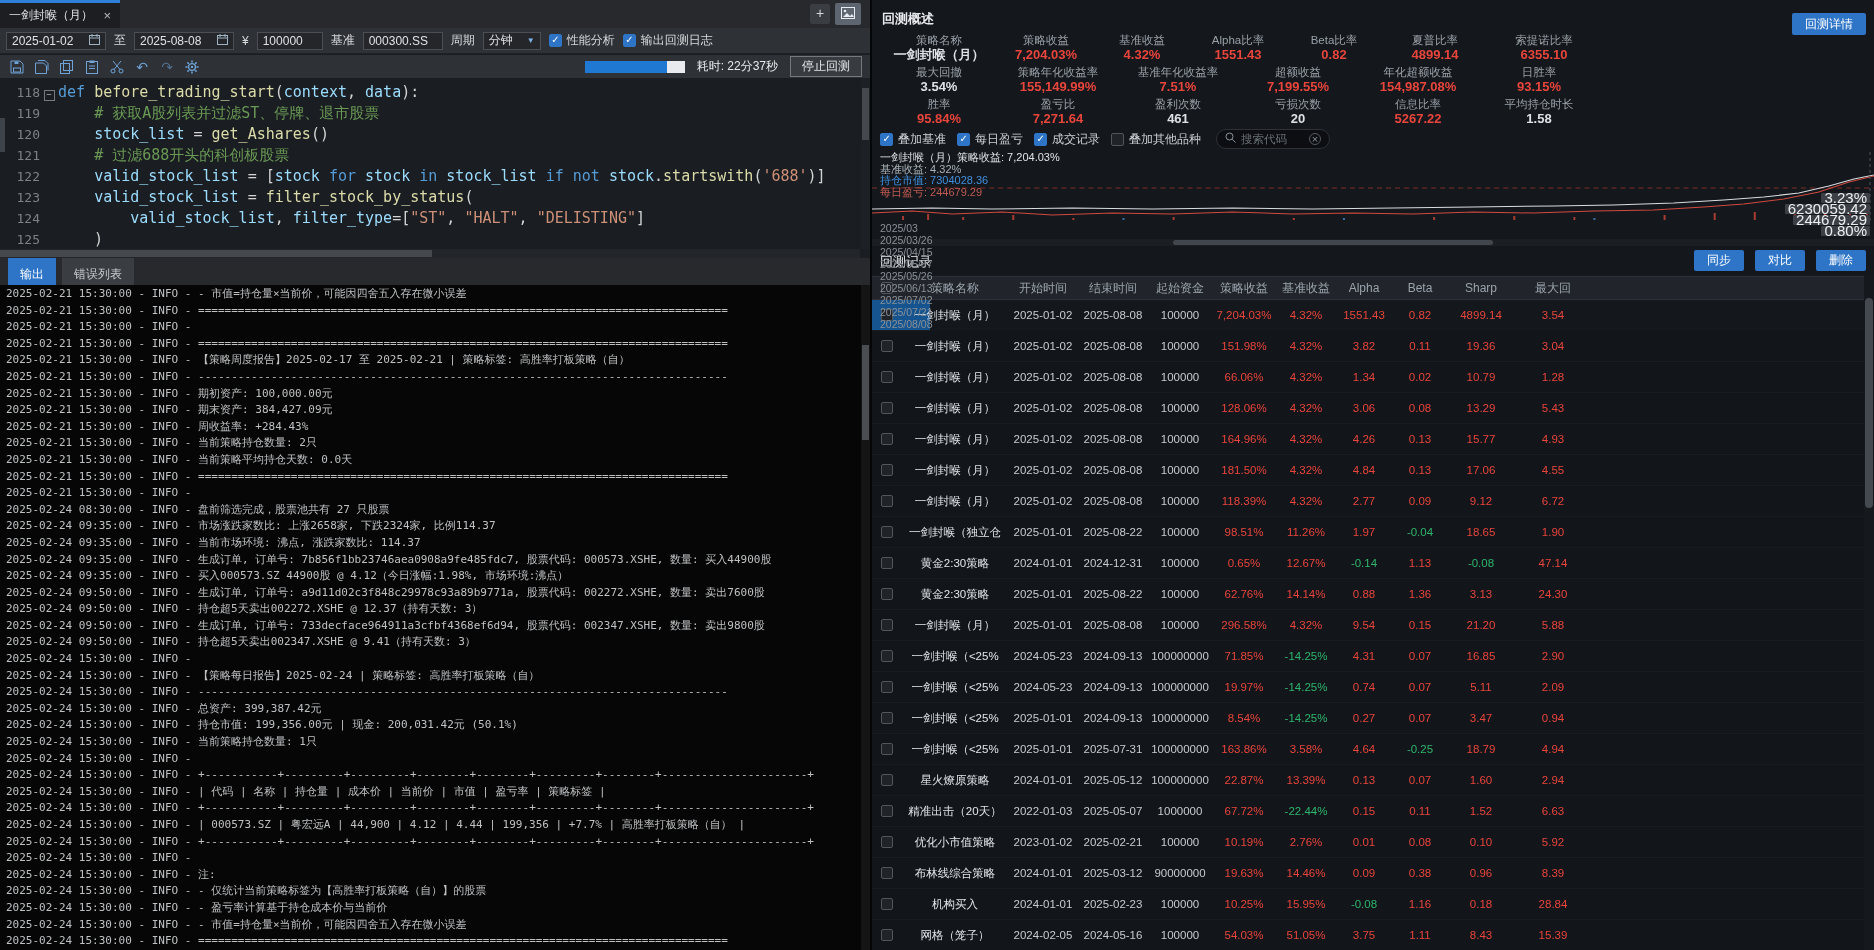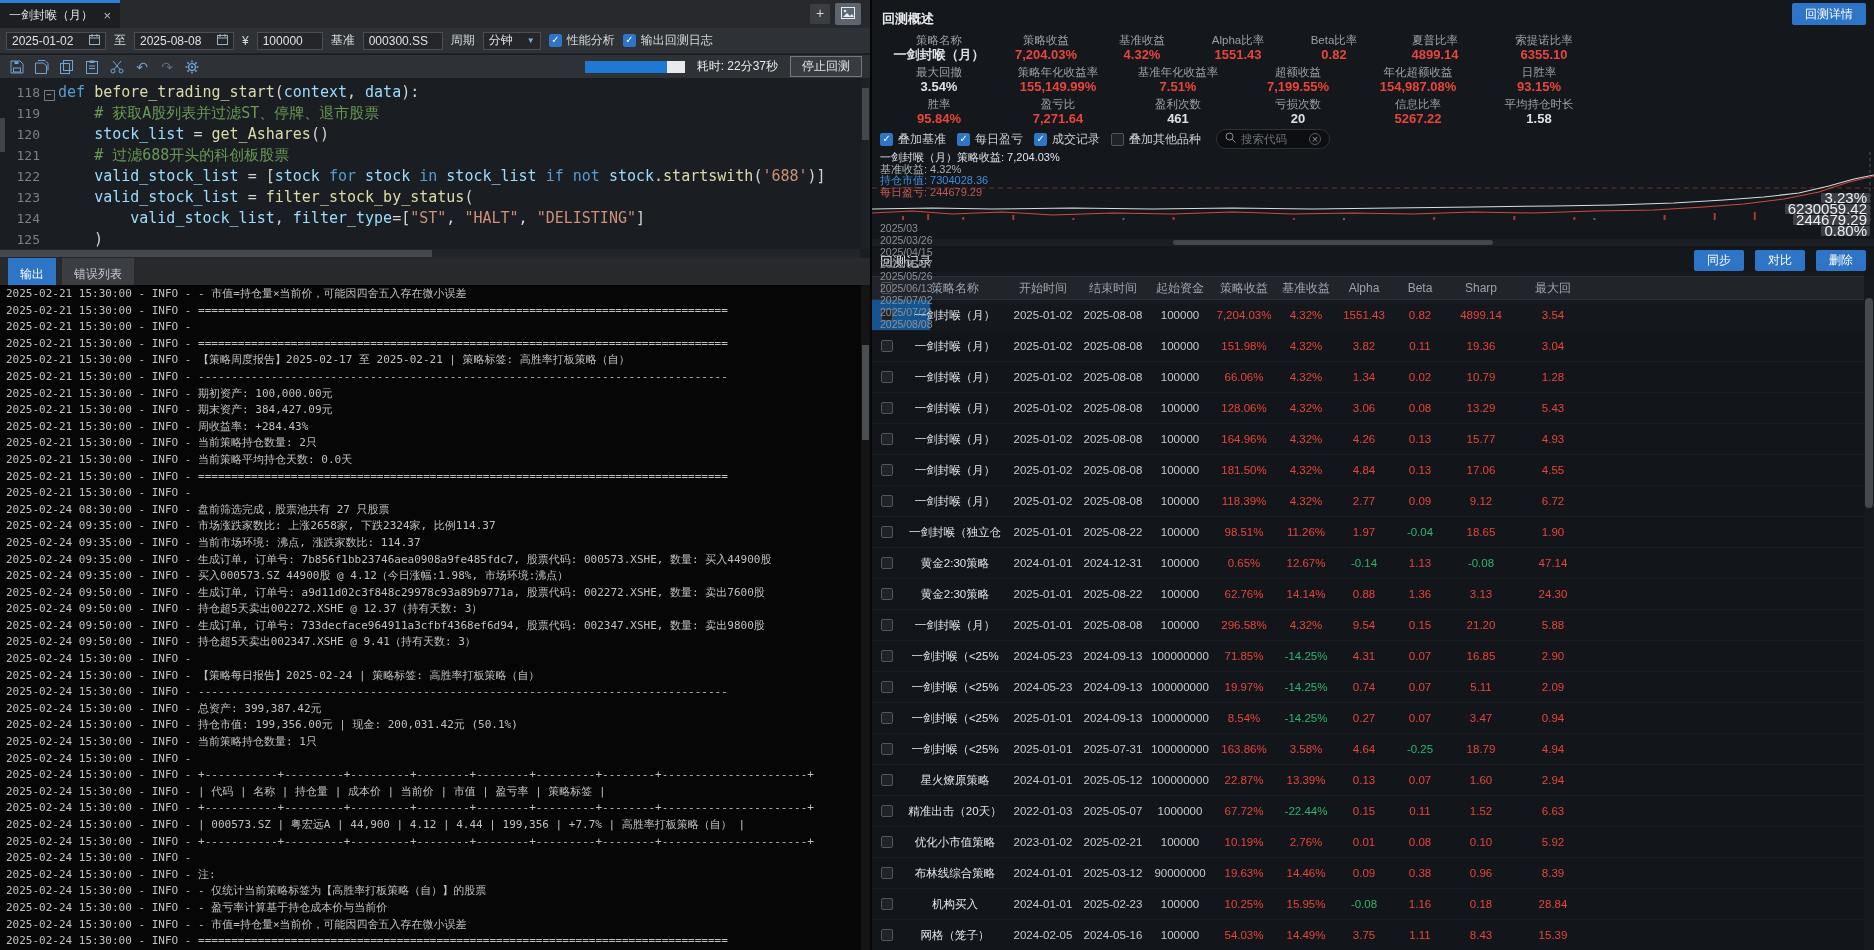--- a/index.html
+++ b/index.html
@@ -50,21 +50,21 @@
   .otab.active{background:#2e75c8;color:#fff;}
   .otab.idle{background:#3a3d42;color:#c9ccd0;}
   .logwrap{position:absolute;top:285px;left:0;right:9px;bottom:0;background:#060606;overflow:hidden;font-family:"DejaVu Sans Mono",monospace;font-size:11px;line-height:16.6px;color:#bfc1c3;padding:1px 4px 0 6px;box-sizing:border-box;}
   .log-line{white-space:nowrap;overflow:hidden;}
   .log-scroll{position:absolute;top:285px;right:0;width:9px;bottom:0;background:#141414;}
   .log-thumb{position:absolute;left:1px;width:7px;top:60px;height:95px;background:#4a4d51;}
   .vdiv{position:absolute;left:870px;top:0;width:2px;height:950px;background:#050607;}
   
   .rp{position:absolute;left:872px;top:0;width:1002px;height:950px;background:#14171b;}
   .rp-title{position:absolute;left:10px;top:10px;font-size:13px;font-weight:bold;color:#e9ebee;}
-  .detail-btn{position:absolute;right:8px;top:3px;width:74px;height:22px;background:#2e75c8;border-radius:2px;color:#fff;font-size:12px;display:flex;align-items:center;justify-content:center;}
+  .detail-btn{position:absolute;right:8px;top:13px;width:74px;height:22px;background:#2e75c8;border-radius:2px;color:#fff;font-size:12px;display:flex;align-items:center;justify-content:center;}
   .stats{position:absolute;top:33px;left:0;right:0;height:95px;}
   .srow{display:flex;padding-left:8px;margin-bottom:3px;}
   .stat{text-align:center;}
   .sl{font-size:11.5px;color:#99a1a9;line-height:14px;white-space:nowrap;overflow:hidden;}
   .sv{font-size:13px;font-weight:bold;line-height:15px;white-space:nowrap;}
   .sv.r{color:#e8453c}.sv.w{color:#dde2e7}
   .filters{position:absolute;top:128px;left:8px;right:8px;height:22px;display:flex;align-items:center;gap:11px;font-size:12px;color:#ccd1d6;}
   .search{width:114px;height:20px;background:#0c0e11;border:1px solid #2e3237;border-radius:10px;display:flex;align-items:center;padding:0 8px;gap:5px;box-sizing:border-box;margin-left:4px;}
   .search-ph{color:#697077;font-size:11.5px;white-space:nowrap;}
   .search-clear{margin-left:auto;color:#8a9097;font-size:11px;width:12px;height:12px;border:1px solid #555b62;border-radius:50%;line-height:11px;text-align:center;box-sizing:border-box;}
@@ -814,21 +814,21 @@
         </div>
         <div class="trow gridc">
           <div class="cbcell">
             <span class="cb s12"></span>
           </div>
           <div class="td cw">网格（笼子）</div>
           <div class="td cd">2024-02-05</div>
           <div class="td cd">2024-05-16</div>
           <div class="td cd">100000</div>
           <div class="td cr">54.03%</div>
-          <div class="td cr">14.49%</div>
+          <div class="td cr">51.05%</div>
           <div class="td cr">3.75</div>
           <div class="td cr">1.11</div>
           <div class="td cr">8.43</div>
           <div class="td cr">15.39</div>
           <div></div>
         </div>
       </div>
     <div class="rscroll">
         <div class="rthumb"></div>
       </div>

